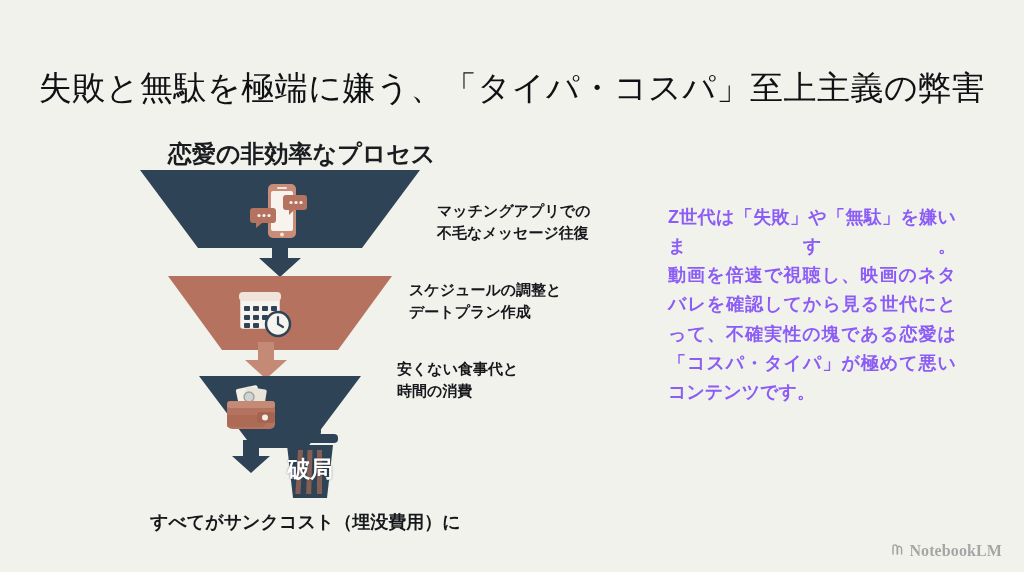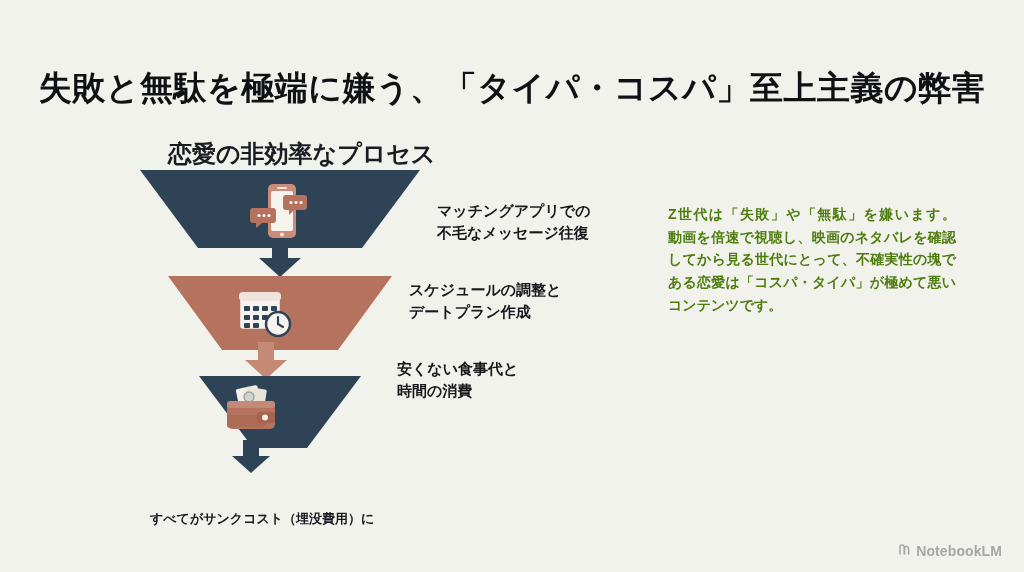--- a/index.html
+++ b/index.html
@@ -23,21 +23,21 @@
   }
 
   
   #title {
     position: absolute;
     left: 0;
     top: 66px;
     width: 1024px;
     text-align: center;
     font-size: 33px;
-    font-weight: 700;
+    font-weight: 400;
     letter-spacing: 0.5px;
     color: #101114;
     white-space: nowrap;
   }
 
   
   #funnel-heading {
     position: absolute;
     left: 168px;
     top: 138px;
@@ -114,36 +114,36 @@
     letter-spacing: -0.5px;
     text-shadow: 0 0 2px rgba(20,30,40,.55);
     pointer-events: none;
   }
 
   
   #funnel-caption {
     position: absolute;
     left: 150px;
     top: 510px;
-    font-size: 13px;
+    font-size: 18px;
     font-weight: 700;
     color: #16181c;
     white-space: nowrap;
   }
 
   
   #body-text {
     position: absolute;
     left: 668px;
     top: 203px;
     width: 288px;
-    font-size: 14px;
+    font-size: 18px;
     font-weight: 700;
     line-height: 1.62;
-    color: #4d7c0f;
+    color: #8b5cf6;
     text-align: justify;
     text-justify: inter-character;
   }
   #body-text p {
     margin: 0;
   }
   #body-text p.justify-all {
     text-align-last: justify;
   }
 
@@ -151,24 +151,25 @@
   #watermark {
     position: absolute;
     right: 22px;
     bottom: 12px;
     display: flex;
     align-items: center;
     gap: 5px;
     opacity: .42;
   }
   #watermark .wm-label {
-    font-size: 14px;
+    font-size: 16px;
     font-weight: 700;
     color: #3b3f45;
     letter-spacing: .1px;
+    font-family: Liberation Serif, serif;
   }
 </style>
 </head>
 <body>
 
 <div id="slide">
 
   <div id="title">失敗と無駄を極端に嫌う、「タイパ・コスパ」至上主義の弊害</div>
 
   <div id="funnel-heading">恋愛の非効率なプロセス</div>
@@ -275,20 +276,39 @@
     </div>
   </div>
 
   <div class="stage-label" id="label-1">マッチングアプリでの
 不毛なメッセージ往復</div>
   <div class="stage-label" id="label-2">スケジュールの調整と
 デートプラン作成</div>
   <div class="stage-label" id="label-3">安くない食事代と
 時間の消費</div>
 
+  <div id="trash-wrap">
+    <span>
+      <svg width="104" height="72" viewBox="0 0 104 72" aria-hidden="true">
+
+        <rect x="43" y="0" width="18" height="7" rx="3" fill="none" stroke="#2e4456" stroke-width="4"></rect>
+
+        <rect x="24" y="6" width="56" height="9" rx="4" fill="#2e4456"></rect>
+
+        <path d="M29 17 h46 l-6 53 h-34 z" fill="#2e4456"></path>
+
+        <g fill="#8a6153" opacity=".95">
+          <path d="M40 22 h5 l-2.6 44 h-5 z"></path>
+          <path d="M49.5 22 h5 l-1.3 44 h-5 z"></path>
+          <path d="M59 22 h5 l0 44 h-5 z"></path>
+        </g>
+      </svg>
+    </span>
+    <div id="trash-text">破局</div>
+  </div>
 
   <div id="funnel-caption">すべてがサンクコスト（埋没費用）に</div>
 
   <div id="body-text">
     <p class="justify-all">Z世代は「失敗」や「無駄」を嫌います。</p>
     <p>動画を倍速で視聴し、映画のネタバレを確認してから見る世代にとって、不確実性の塊である恋愛は「コスパ・タイパ」が極めて悪いコンテンツです。</p>
   </div>
 
   <div id="watermark">
     <span>

